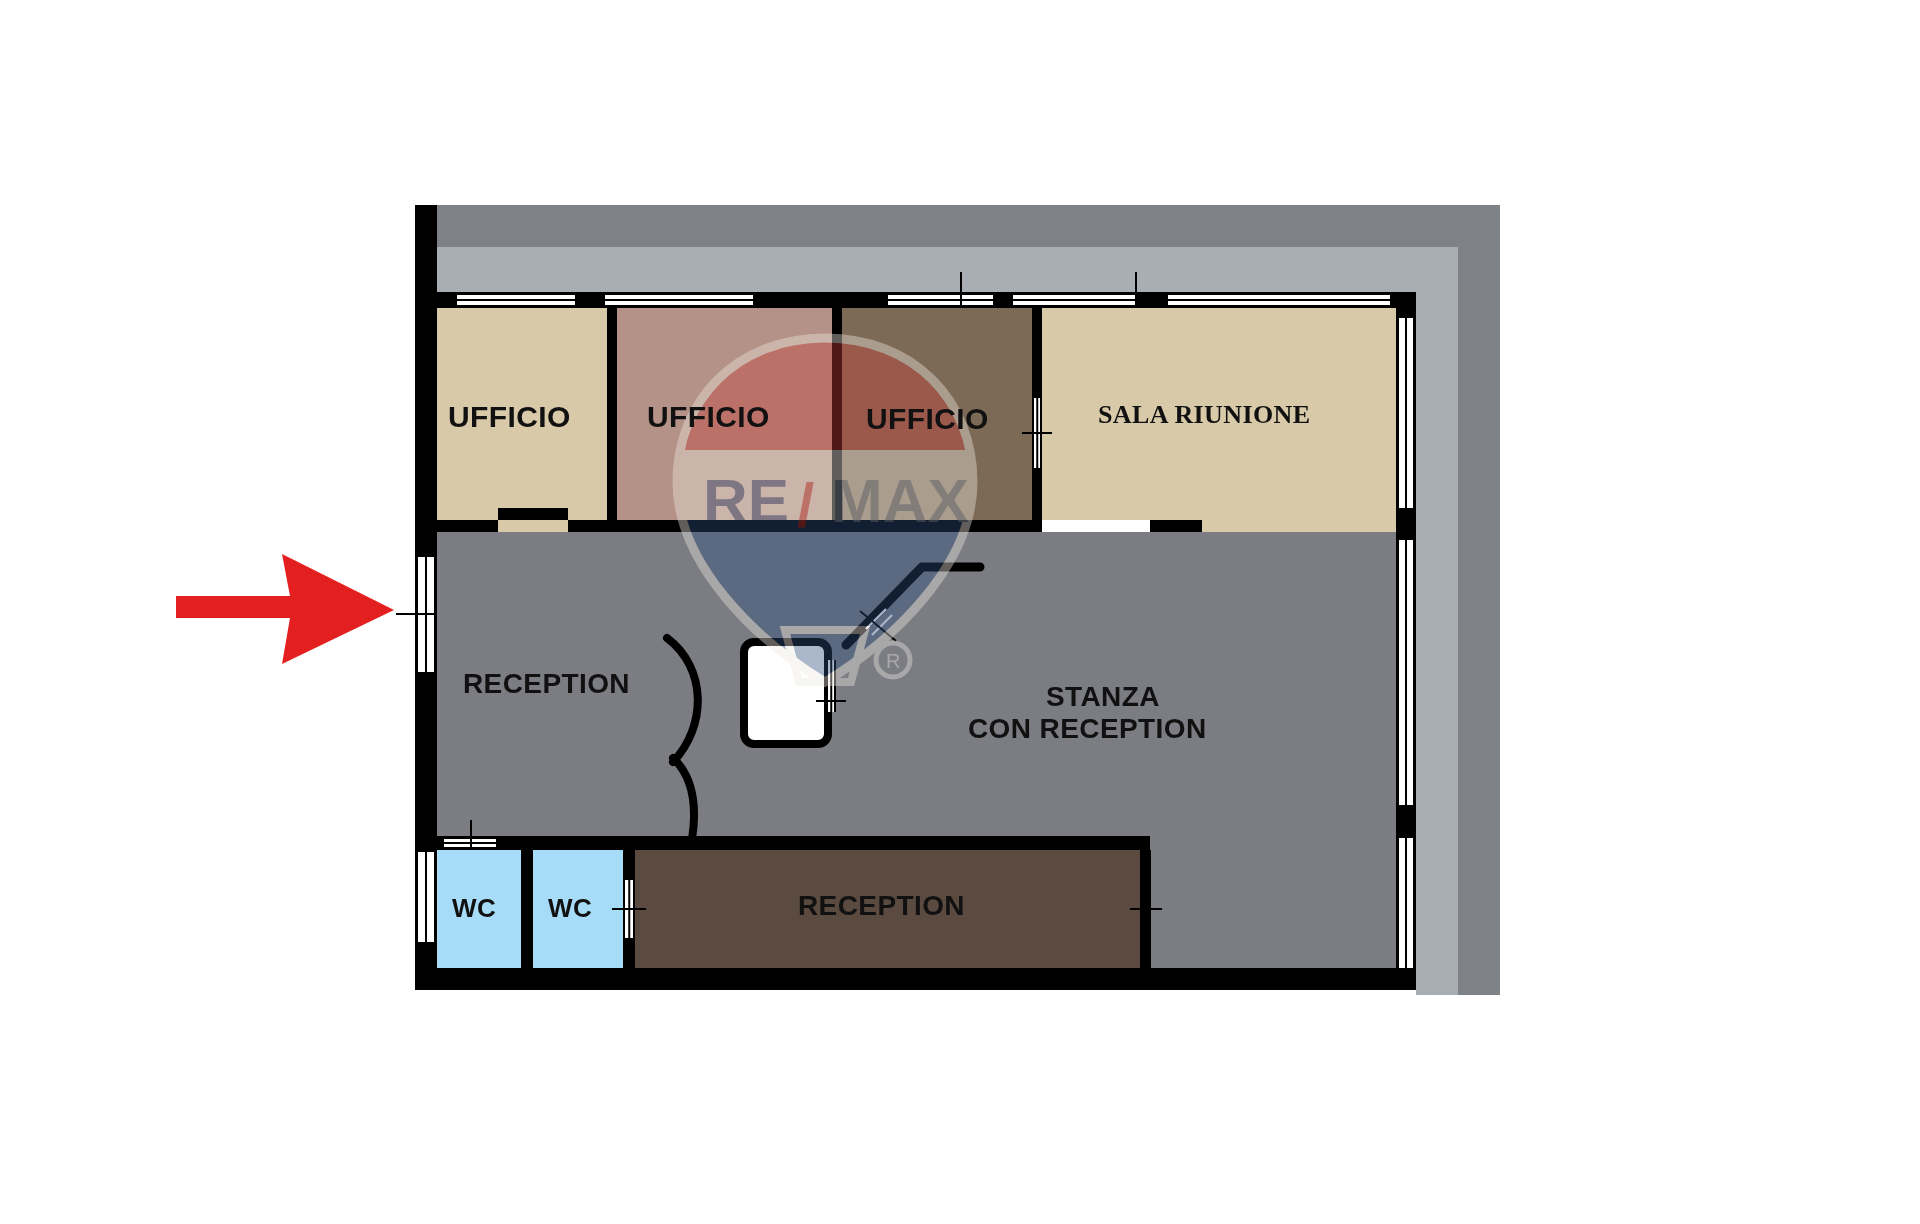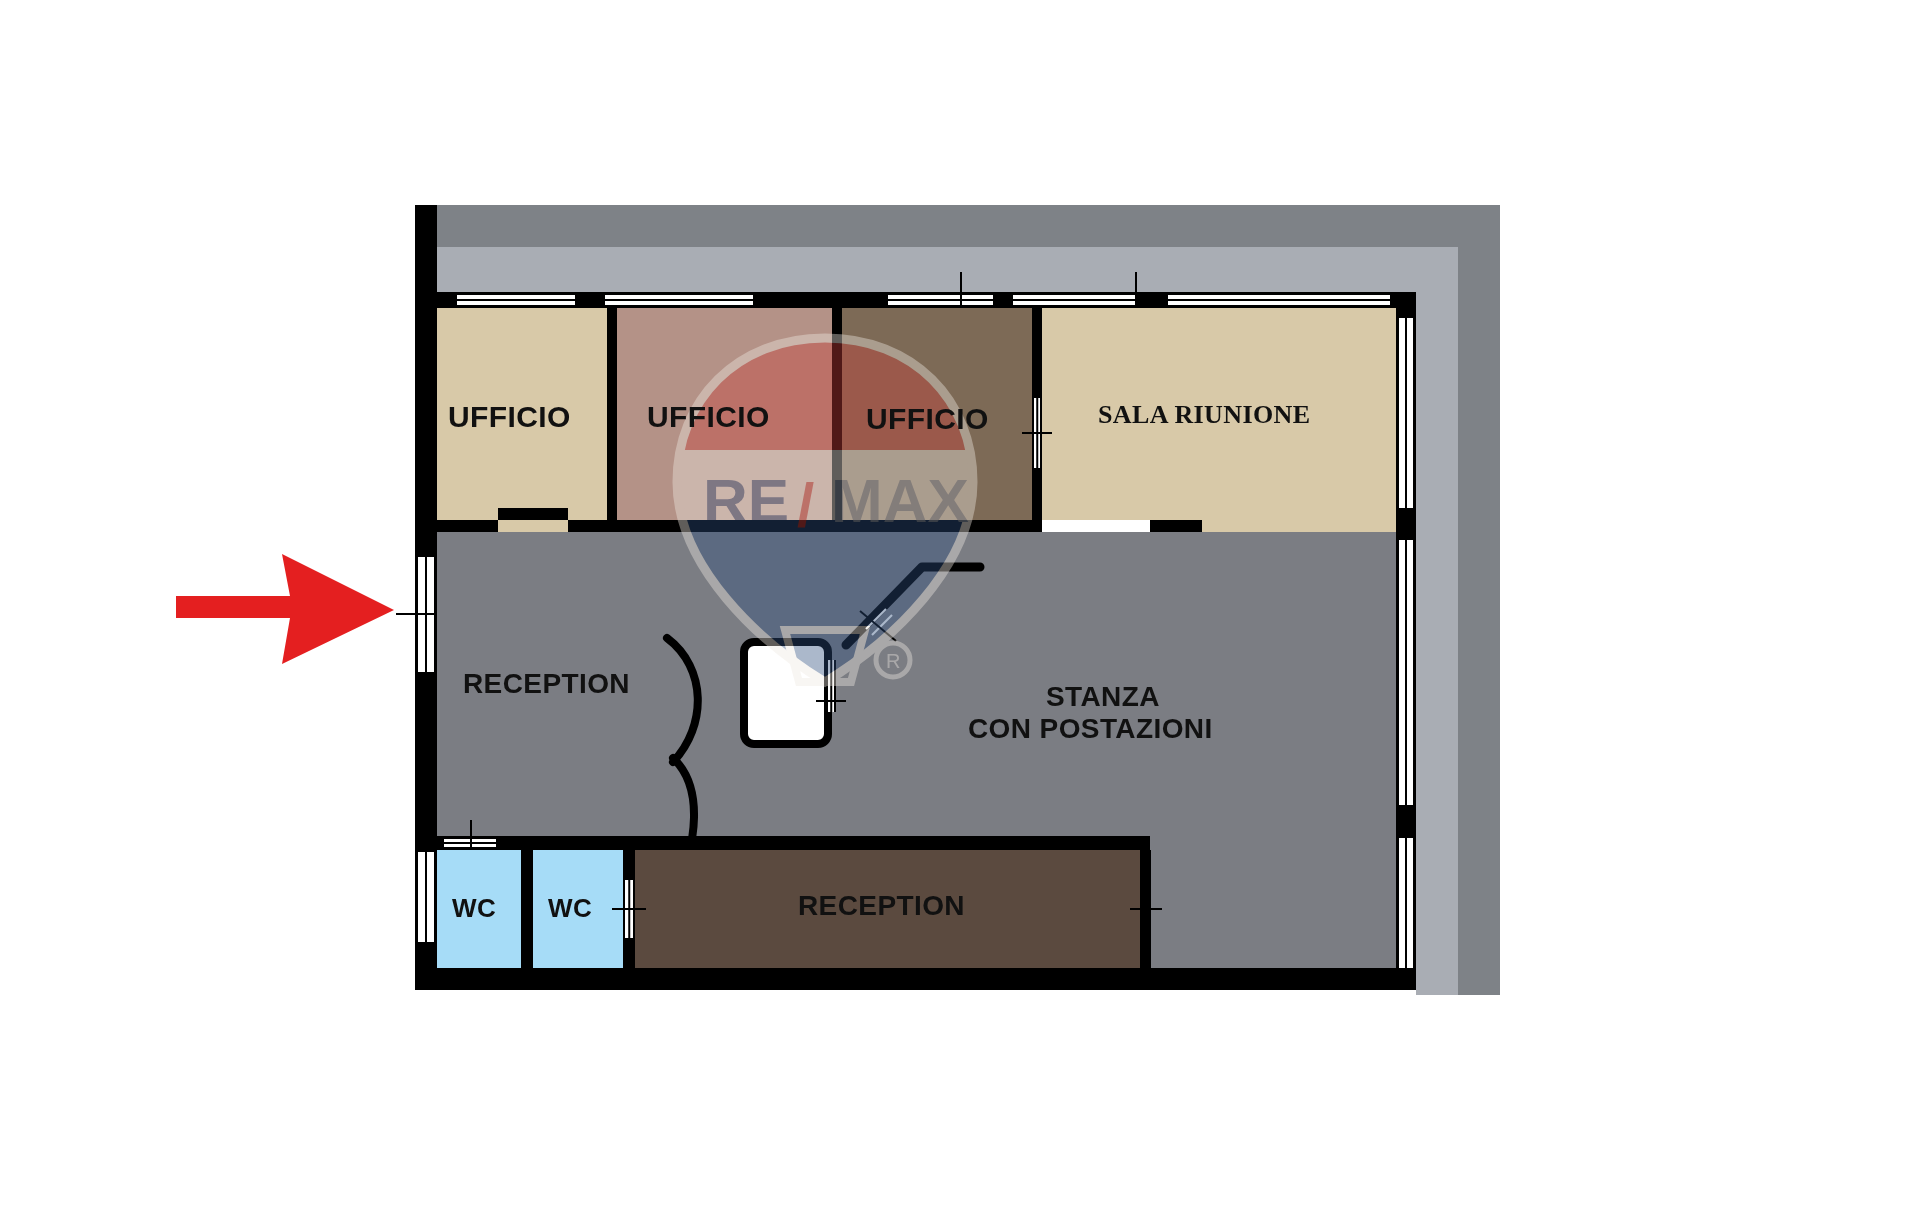--- a/index.html
+++ b/index.html
@@ -195,19 +195,19 @@
   </svg>
 
   <div class="room-label" style="left:448px;top:400px;font-size:30px;">UFFICIO</div>
   <div class="room-label" style="left:647px;top:400px;font-size:30px;">UFFICIO</div>
   <div class="room-label" style="left:866px;top:402px;font-size:30px;">UFFICIO</div>
   <div class="room-label" style="left:1098px;top:400px;font-size:26px;font-family:Liberation Serif, serif;">SALA RIUNIONE</div>
 
   <div class="room-label" style="left:463px;top:668px;font-size:28px;">RECEPTION</div>
 
   <div class="room-label" style="left:1046px;top:681px;font-size:28px;">STANZA</div>
-  <div class="room-label" style="left:968px;top:713px;font-size:28px;">CON POSTAZIONI</div>
+  <div class="room-label" style="left:968px;top:713px;font-size:28px;">CON RECEPTION</div>
 
   <div class="room-label" style="left:798px;top:890px;font-size:28px;">RECEPTION</div>
   <div class="room-label" style="left:452px;top:893px;font-size:26px;">WC</div>
   <div class="room-label" style="left:548px;top:893px;font-size:26px;">WC</div>
 
 </div>
 
 </body></html>

